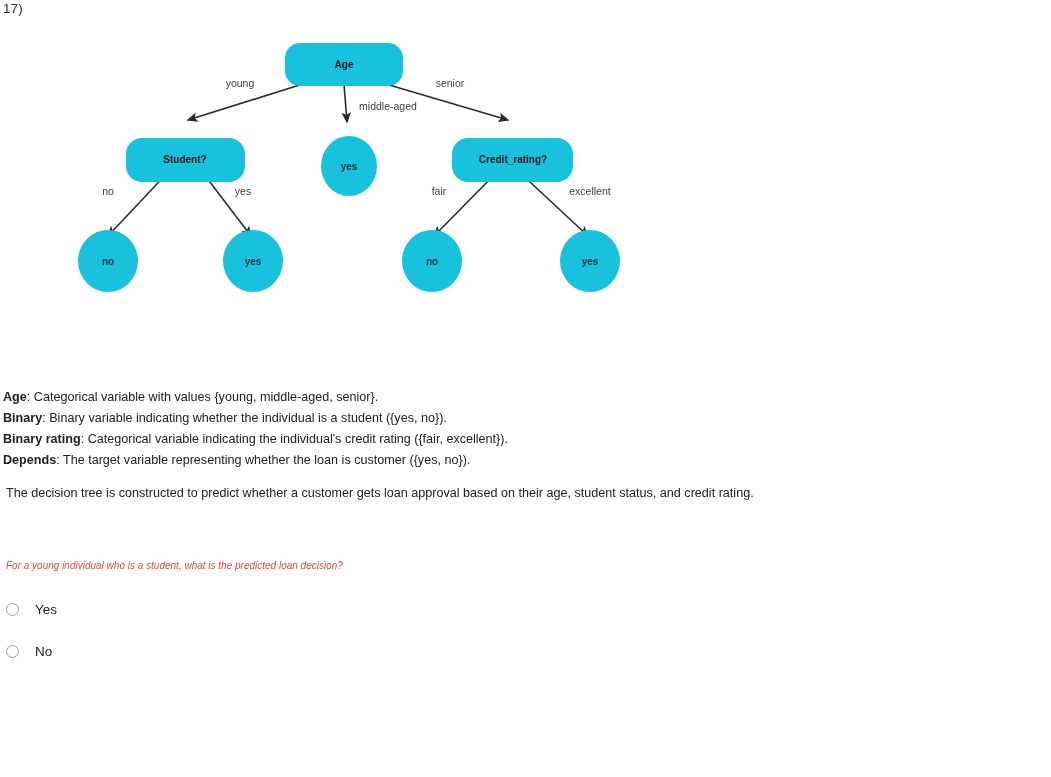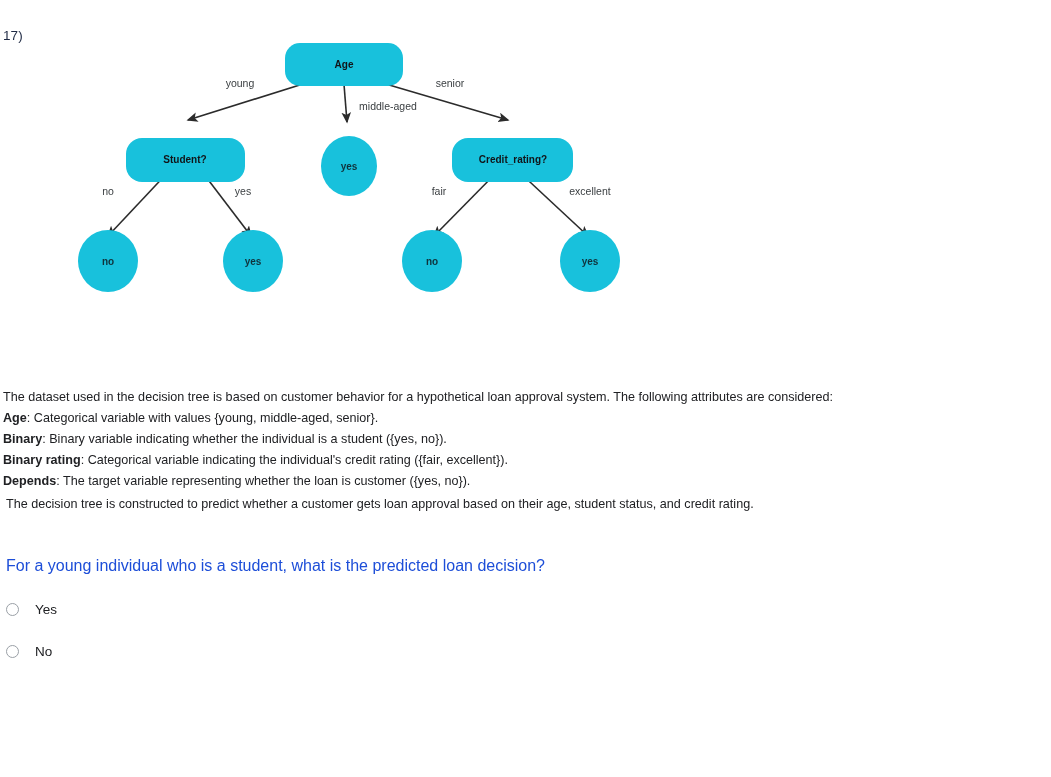--- a/index.html
+++ b/index.html
@@ -18,21 +18,20 @@
   }
 
   
   #question-number {
     position: absolute;
     left: 3px;
     top: 1px;
     font-size: 13.5px;
     color: #1f2a44;
     letter-spacing: 0.1px;
-    margin-top: 27px;
   }
 
   
   #decision-tree-figure {
     position: absolute;
     left: 0;
     top: 14px;
     width: 660px;
     height: 310px;
   }
@@ -80,34 +79,35 @@
     font-size: 12.6px;
     line-height: 21px;
     color: #202124;
     white-space: nowrap;
   }
   .prose-line .term { font-weight: bold; }
 
   #purpose-line {
     position: absolute;
     left: 6px;
-    top: 494px;
+    top: 483px;
     font-size: 12.6px;
     line-height: 21px;
     color: #202124;
     white-space: nowrap;
   }
   #question-prompt {
     position: absolute;
     left: 6px;
     top: 555px;
-    font-size: 16px;
+    font-size: 10px;
     line-height: 21px;
-    color: #1d4ed8;
-    white-space: nowrap;
+    color: #ef4444;
+    white-space: nowrap;
+    font-style: italic;
   }
 
   
   #answer-options {
     position: absolute;
     left: 0;
     top: 588px;
     width: 500px;
   }
   .option-row {
@@ -183,21 +183,20 @@
     <text class="edge-label" x="388" y="93">middle-aged</text>
     <text class="edge-label" x="450" y="70">senior</text>
     <text class="edge-label" x="108" y="178">no</text>
     <text class="edge-label" x="243" y="178">yes</text>
     <text class="edge-label" x="439" y="178">fair</text>
     <text class="edge-label" x="590" y="178">excellent</text>
   </svg>
 </div>
 
 <div id="description-block">
-  <div class="prose-line">The dataset used in the decision tree is based on customer behavior for a hypothetical loan approval system. The following attributes are considered:</div>
   <div class="prose-line"><span class="term">Age</span><span>: Categorical variable with values {young, middle-aged, senior}.</span></div>
   <div class="prose-line"><span class="term">Binary</span><span>: Binary variable indicating whether the individual is a student ({yes, no}).</span></div>
   <div class="prose-line"><span class="term">Binary rating</span><span>: Categorical variable indicating the individual's credit rating ({fair, excellent}).</span></div>
   <div class="prose-line"><span class="term">Depends</span><span>: The target variable representing whether the loan is customer ({yes, no}).</span></div>
 </div>
 
 <div id="purpose-line">The decision tree is constructed to predict whether a customer gets loan approval based on their age, student status, and credit rating.</div>
 <div id="question-prompt">For a young individual who is a student, what is the predicted loan decision?</div>
 
 <div id="answer-options">

